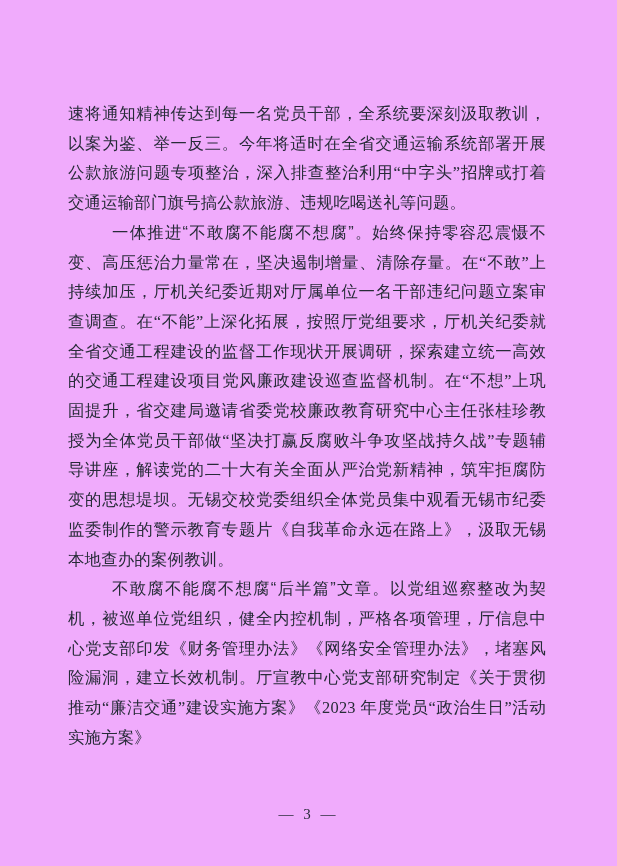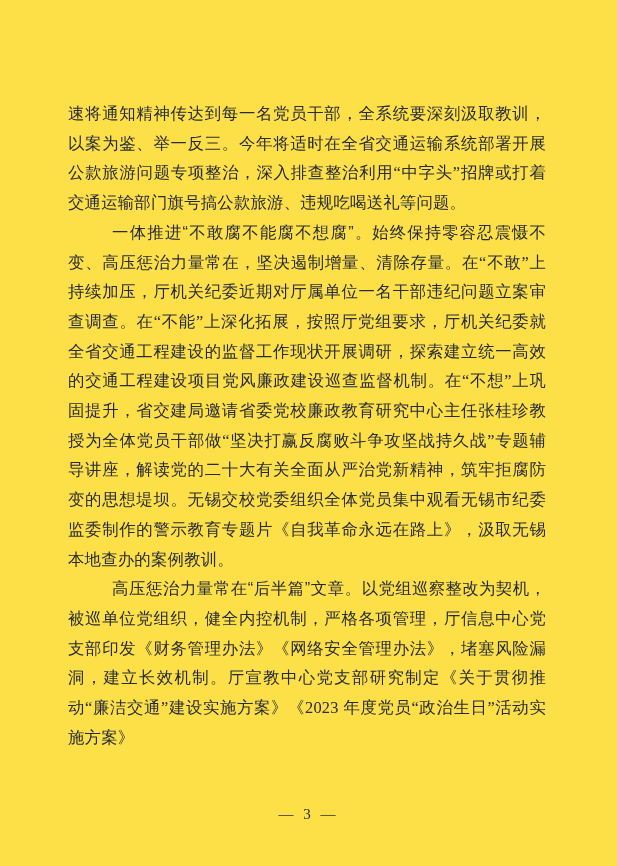--- a/index.html
+++ b/index.html
@@ -4,21 +4,21 @@
 <style>
   html, body {
     margin: 0;
     padding: 0;
     background: #ffffff;
   }
   .page {
     position: relative;
     width: 617px;
     height: 866px;
-    background: #fde047;
+    background: #f0abfc;
     overflow: hidden;
     font-family: "Liberation Serif", "DejaVu Serif", serif;
     color: #272b38;
   }
   .body-text {
     position: absolute;
     left: 68px;
     top: 99px;
     width: 478px;
     font-size: 16.4px;
@@ -54,18 +54,18 @@
     letter-spacing: 3px;
   }
 </style>
 </head>
 <body>
 
 <div class="page">
   <div class="body-text">
       <p class="para"><span class="run">速将通知精神传达到每一名党员干部，全系统要深刻汲取教训，以案为鉴、举一反三。今年将适时在全省交通运输系统部署开展公款旅游问题专项整治，深入排查整治利用“中字头”招牌或打着交通运输部门旗号搞公款旅游、违规吃喝送礼等问题。</span></p>
       <p class="para indent"><span class="run-bold">一体推进“不敢腐不能腐不想腐”</span><span class="run">。始终保持零容忍震慑不变、高压惩治力量常在，坚决遏制增量、清除存量。在“不敢”上持续加压，厅机关纪委近期对厅属单位一名干部违纪问题立案审查调查。在“不能”上深化拓展，按照厅党组要求，厅机关纪委就全省交通工程建设的监督工作现状开展调研，探索建立统一高效的交通工程建设项目党风廉政建设巡查监督机制。在“不想”上巩固提升，省交建局邀请省委党校廉政教育研究中心主任张桂珍教授为全体党员干部做“坚决打赢反腐败斗争攻坚战持久战”专题辅导讲座，解读党的二十大有关全面从严治党新精神，筑牢拒腐防变的思想堤坝。无锡交校党委组织全体党员集中观看无锡市纪委监委制作的警示教育专题片《自我革命永远在路上》，汲取无锡本地查办的案例教训。</span></p>
-      <p class="para indent"><span class="run-bold">高压惩治力量常在“后半篇”文章。</span><span class="run">以党组巡察整改为契机，被巡单位党组织，健全内控机制，严格各项管理，厅信息中心党支部印发《财务管理办法》《网络安全管理办法》，堵塞风险漏洞，建立长效机制。厅宣教中心党支部研究制定《关于贯彻推动“廉洁交通”建设实施方案》《2023 年度党员“政治生日”活动实施方案》</span></p>
+      <p class="para indent"><span class="run-bold">不敢腐不能腐不想腐“后半篇”文章。</span><span class="run">以党组巡察整改为契机，被巡单位党组织，健全内控机制，严格各项管理，厅信息中心党支部印发《财务管理办法》《网络安全管理办法》，堵塞风险漏洞，建立长效机制。厅宣教中心党支部研究制定《关于贯彻推动“廉洁交通”建设实施方案》《2023 年度党员“政治生日”活动实施方案》</span></p>
     </div>
   <div class="footer">
     <span class="page-number">— 3 —</span>
   </div>
 </div>
 
 </body></html>

